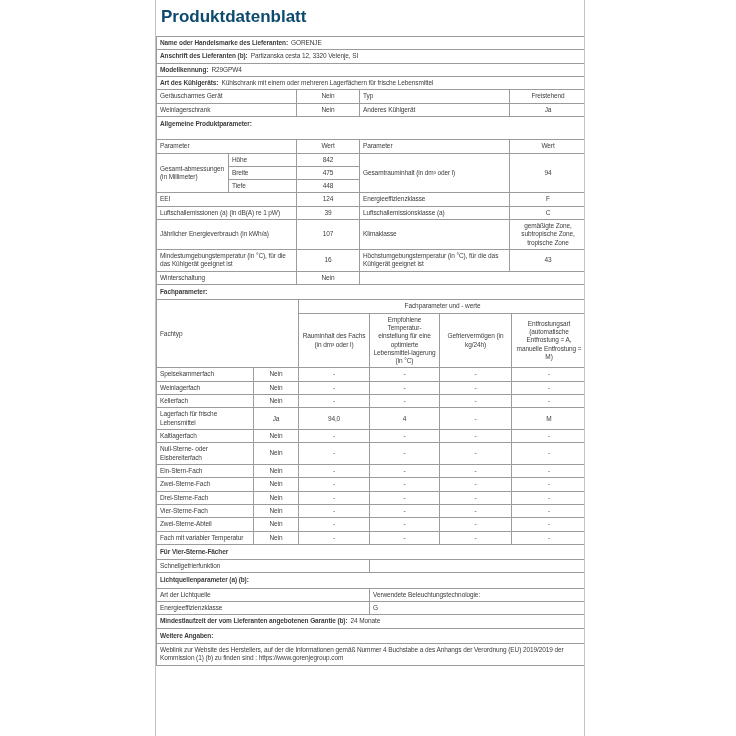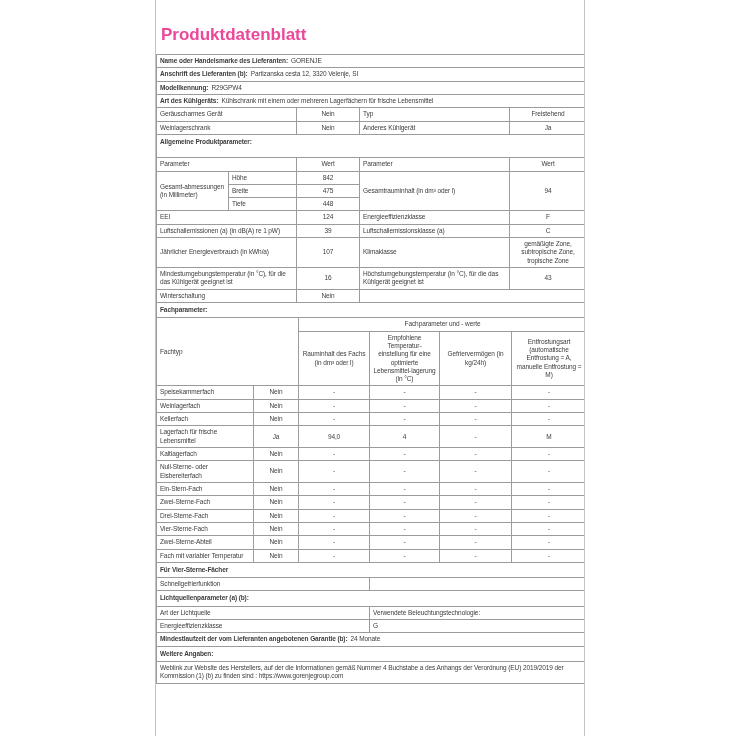--- a/index.html
+++ b/index.html
@@ -1,19 +1,19 @@
 <!DOCTYPE html>
 <html><head>
 <meta charset="utf-8">
 <style>
   html,body{margin:0;padding:0;background:#ffffff;}
   body{width:736px;height:736px;position:relative;font-family:"Liberation Sans",sans-serif;color:#3c3c3c;}
   .page{position:absolute;left:155px;top:0;width:430px;height:736px;box-sizing:border-box;
         border-left:1px solid #c3c3c3;border-right:1px solid #c3c3c3;background:#fff;overflow:hidden;}
-  .title{font-size:17px;font-weight:bold;color:#ec4899;padding:25px 6px 9px 5px;}
+  .title{font-size:17px;font-weight:bold;color:#0c4a6e;padding:7px 6px 9px 5px;}
   table{border-collapse:collapse;width:100%;table-layout:fixed;}
   table+table{margin-top:-1px;}
   td{border:1px solid #9b9b9b;font-size:6.5px;line-height:1.28;letter-spacing:-0.1px;
      padding:2px 3px;vertical-align:middle;overflow:hidden;word-wrap:break-word;}
   .c{text-align:center;}
   .lbl{font-weight:bold;}
   .val{margin-left:3px;font-weight:normal;}
   .section td{font-weight:bold;padding:3px 3px 11px 3px;}
   .section-sm td{font-weight:bold;padding:3px;}
   .hdrcell{text-align:center;}

